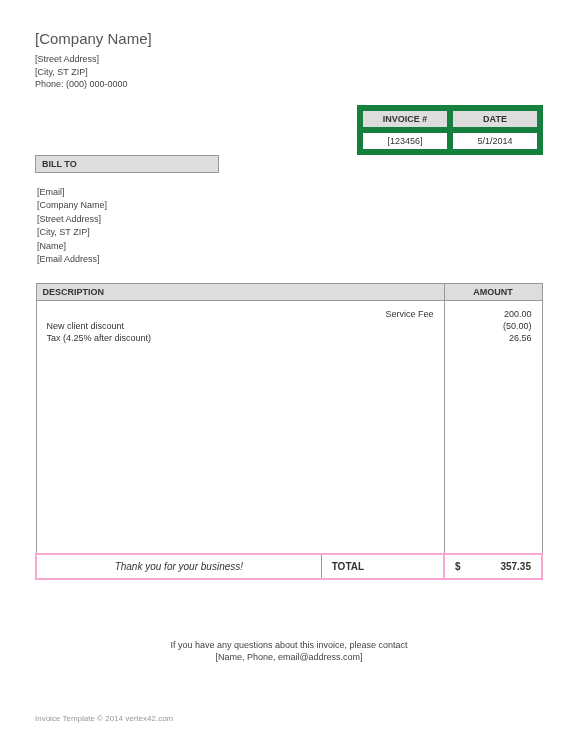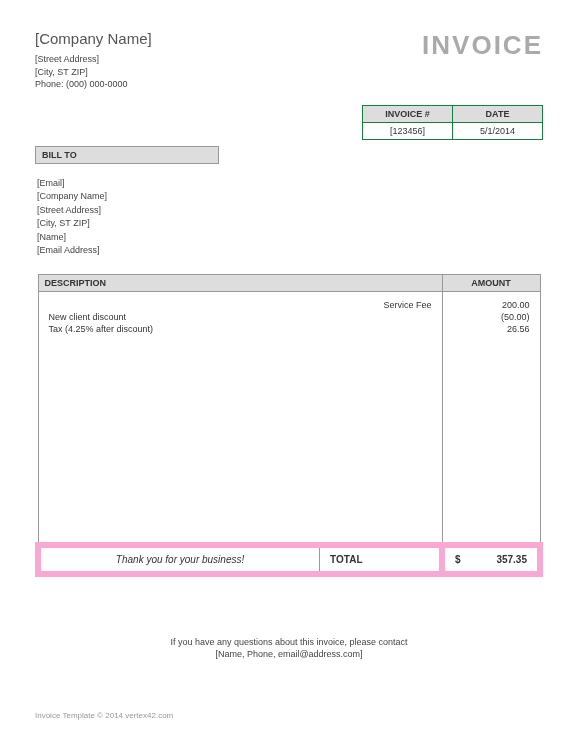--- a/index.html
+++ b/index.html
@@ -33,21 +33,21 @@
     font-weight: bold;
     letter-spacing: 2px;
   }
   .meta-table {
     border-collapse: collapse;
     margin-top: 14px;
     float: right;
     clear: right;
   }
   .meta-table th, .meta-table td {
-    border: 1px solid #15803d;
+    border: 6px solid #15803d;
     font-size: 9px;
     text-align: center;
     width: 90px;
     padding: 3px 4px;
   }
   .meta-table th {
     background: #ddd;
     color: #333;
     font-weight: bold;
   }
@@ -99,21 +99,21 @@
     padding: 1px 10px;
     vertical-align: top;
   }
   .items-body tr:first-child td { padding-top: 8px; text-align: right; }
   .filler td {
     border-left: 1px solid #999;
     border-right: 1px solid #999;
     height: 210px;
   }
   .total-row td {
-    border: 6px solid #f9a8d4;
+    border: 2px solid #f9a8d4;
     font-size: 10px;
     padding: 6px 10px;
   }
   .thankyou {
     font-style: italic;
     text-align: center;
     font-size: 10px;
   }
   .total-label {
     font-weight: bold;
@@ -143,21 +143,20 @@
 </head>
 <body>
 
 <div class="header-row">
   <div class="company-block">
     <div class="company-name">[Company Name]</div>
     <div class="address-line">[Street Address]</div>
     <div class="address-line">[City, ST  ZIP]</div>
     <div class="address-line">Phone: (000) 000-0000</div>
   </div>
-  <div class="invoice-title">INVOICE</div>
 </div>
 
 <table class="meta-table">
   <tbody>
       <tr>
     <th>INVOICE #</th>
     <th>DATE</th>
   </tr>
   <tr>
     <td>[123456]</td>

